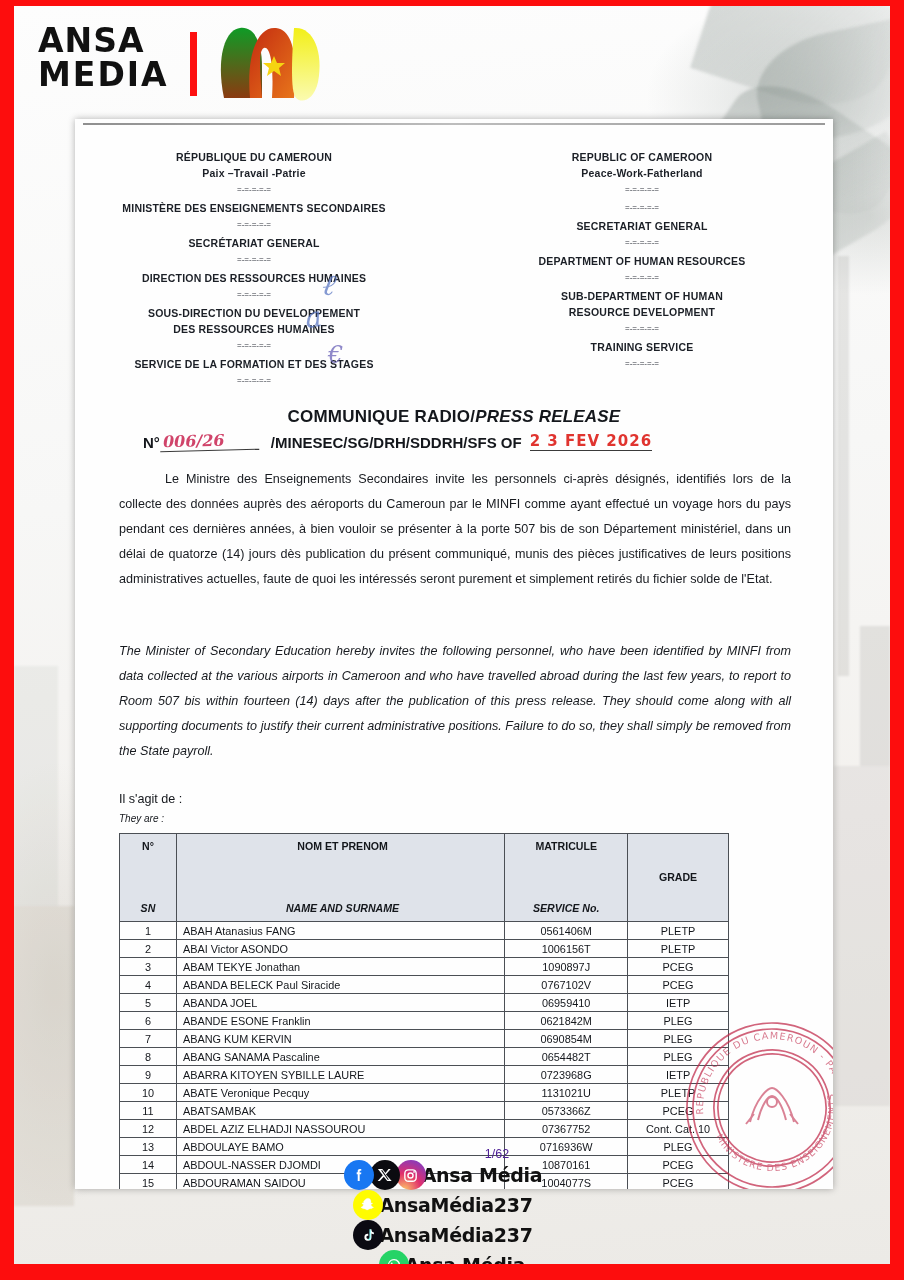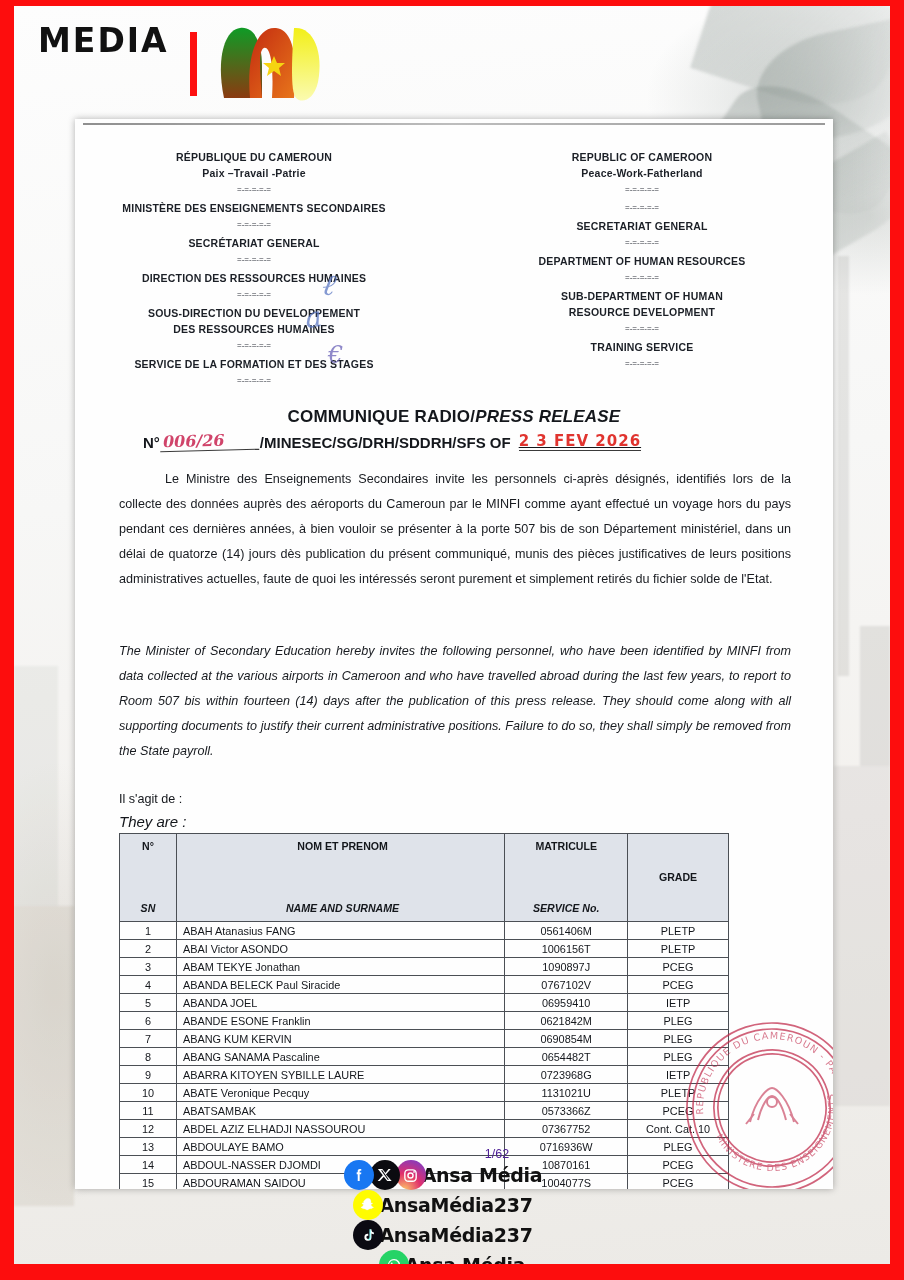--- a/index.html
+++ b/index.html
@@ -102,38 +102,38 @@
     position:absolute;left:68px;top:312px;width:640px;
     font-size:15px;font-weight:bold;display:flex;align-items:flex-end;
   }
   #refline .no{font-weight:bold;}
   #refnum{
     display:inline-block;min-width:96px;border-bottom:1.6px solid #3a3a3a;
     color:#d0446a;font-family:"DejaVu Serif", serif;font-style:italic;
     font-size:16px;font-weight:bold;text-align:left;padding-left:3px;
     transform:rotate(-1.5deg);
   }
-  #refrest{margin-left:1px;}
+  #refrest{margin-left:12px;}
   #refdateline{
     display:inline-block;min-width:118px;border-bottom:1.6px solid #3a3a3a;
-    margin-left:8px;text-align:center;text-decoration:underline;
+    margin-left:8px;text-align:center;
   }
   #refdate{
     color:#e0342f;font-weight:bold;font-size:15px;letter-spacing:1px;
     font-family:"DejaVu Sans", sans-serif;
   }
   
   .para{
     position:absolute;left:44px;width:672px;
     font-size:12.6px;line-height:25px;text-align:justify;color:#181b20;
   }
   #para-fr{top:348px;text-indent:46px;}
   #para-en{top:520px;font-style:italic;}
   #lead-fr{position:absolute;left:44px;top:673px;font-size:12.6px;}
-  #lead-en{position:absolute;left:44px;top:694px;font-size:15px;font-style:italic;}
+  #lead-en{position:absolute;left:44px;top:694px;font-size:10px;font-style:italic;}
   
   #tbl{
     position:absolute;left:44px;top:714px;width:610px;
     border-collapse:collapse;font-size:11px;
   }
   #tbl th,#tbl td{border:1px solid #4b4f55;padding:0;}
   #tbl thead th{
     background:#dfe3ea;font-weight:bold;font-size:10.6px;
     text-align:center;padding:5px 2px 6px;line-height:14px;
   }
@@ -170,20 +170,21 @@
       <div class="pillar" style="left:824px;top:250px;width:11px;height:420px;"></div>
       <div class="pillar" style="left:846px;top:620px;width:30px;height:140px;"></div>
       <div class="pillar" style="left:0px;top:900px;width:60px;height:300px;background:rgba(182,172,156,0.22);"></div>
       <div class="pillar" style="left:0px;top:660px;width:44px;height:240px;background:rgba(168,176,170,0.14);"></div>
       <div class="pillar" style="left:820px;top:760px;width:56px;height:340px;background:rgba(176,174,170,0.18);"></div>
     </div>
 
     <div id="brandbar">
 
       <div id="logo-ansa">
+        <div class="l1">ANSA</div>
         <div class="l2">MEDIA</div>
       </div>
 
       <div id="logo-divider"></div>
 
       <svg id="logo-m" viewBox="0 0 120 86">
         <defs>
           <linearGradient id="gG" x1="0" y1="0" x2="0" y2="1">
             <stop offset="0" stop-color="#0f9b26"></stop>
               <stop offset="1" stop-color="#8b3a10"></stop>

